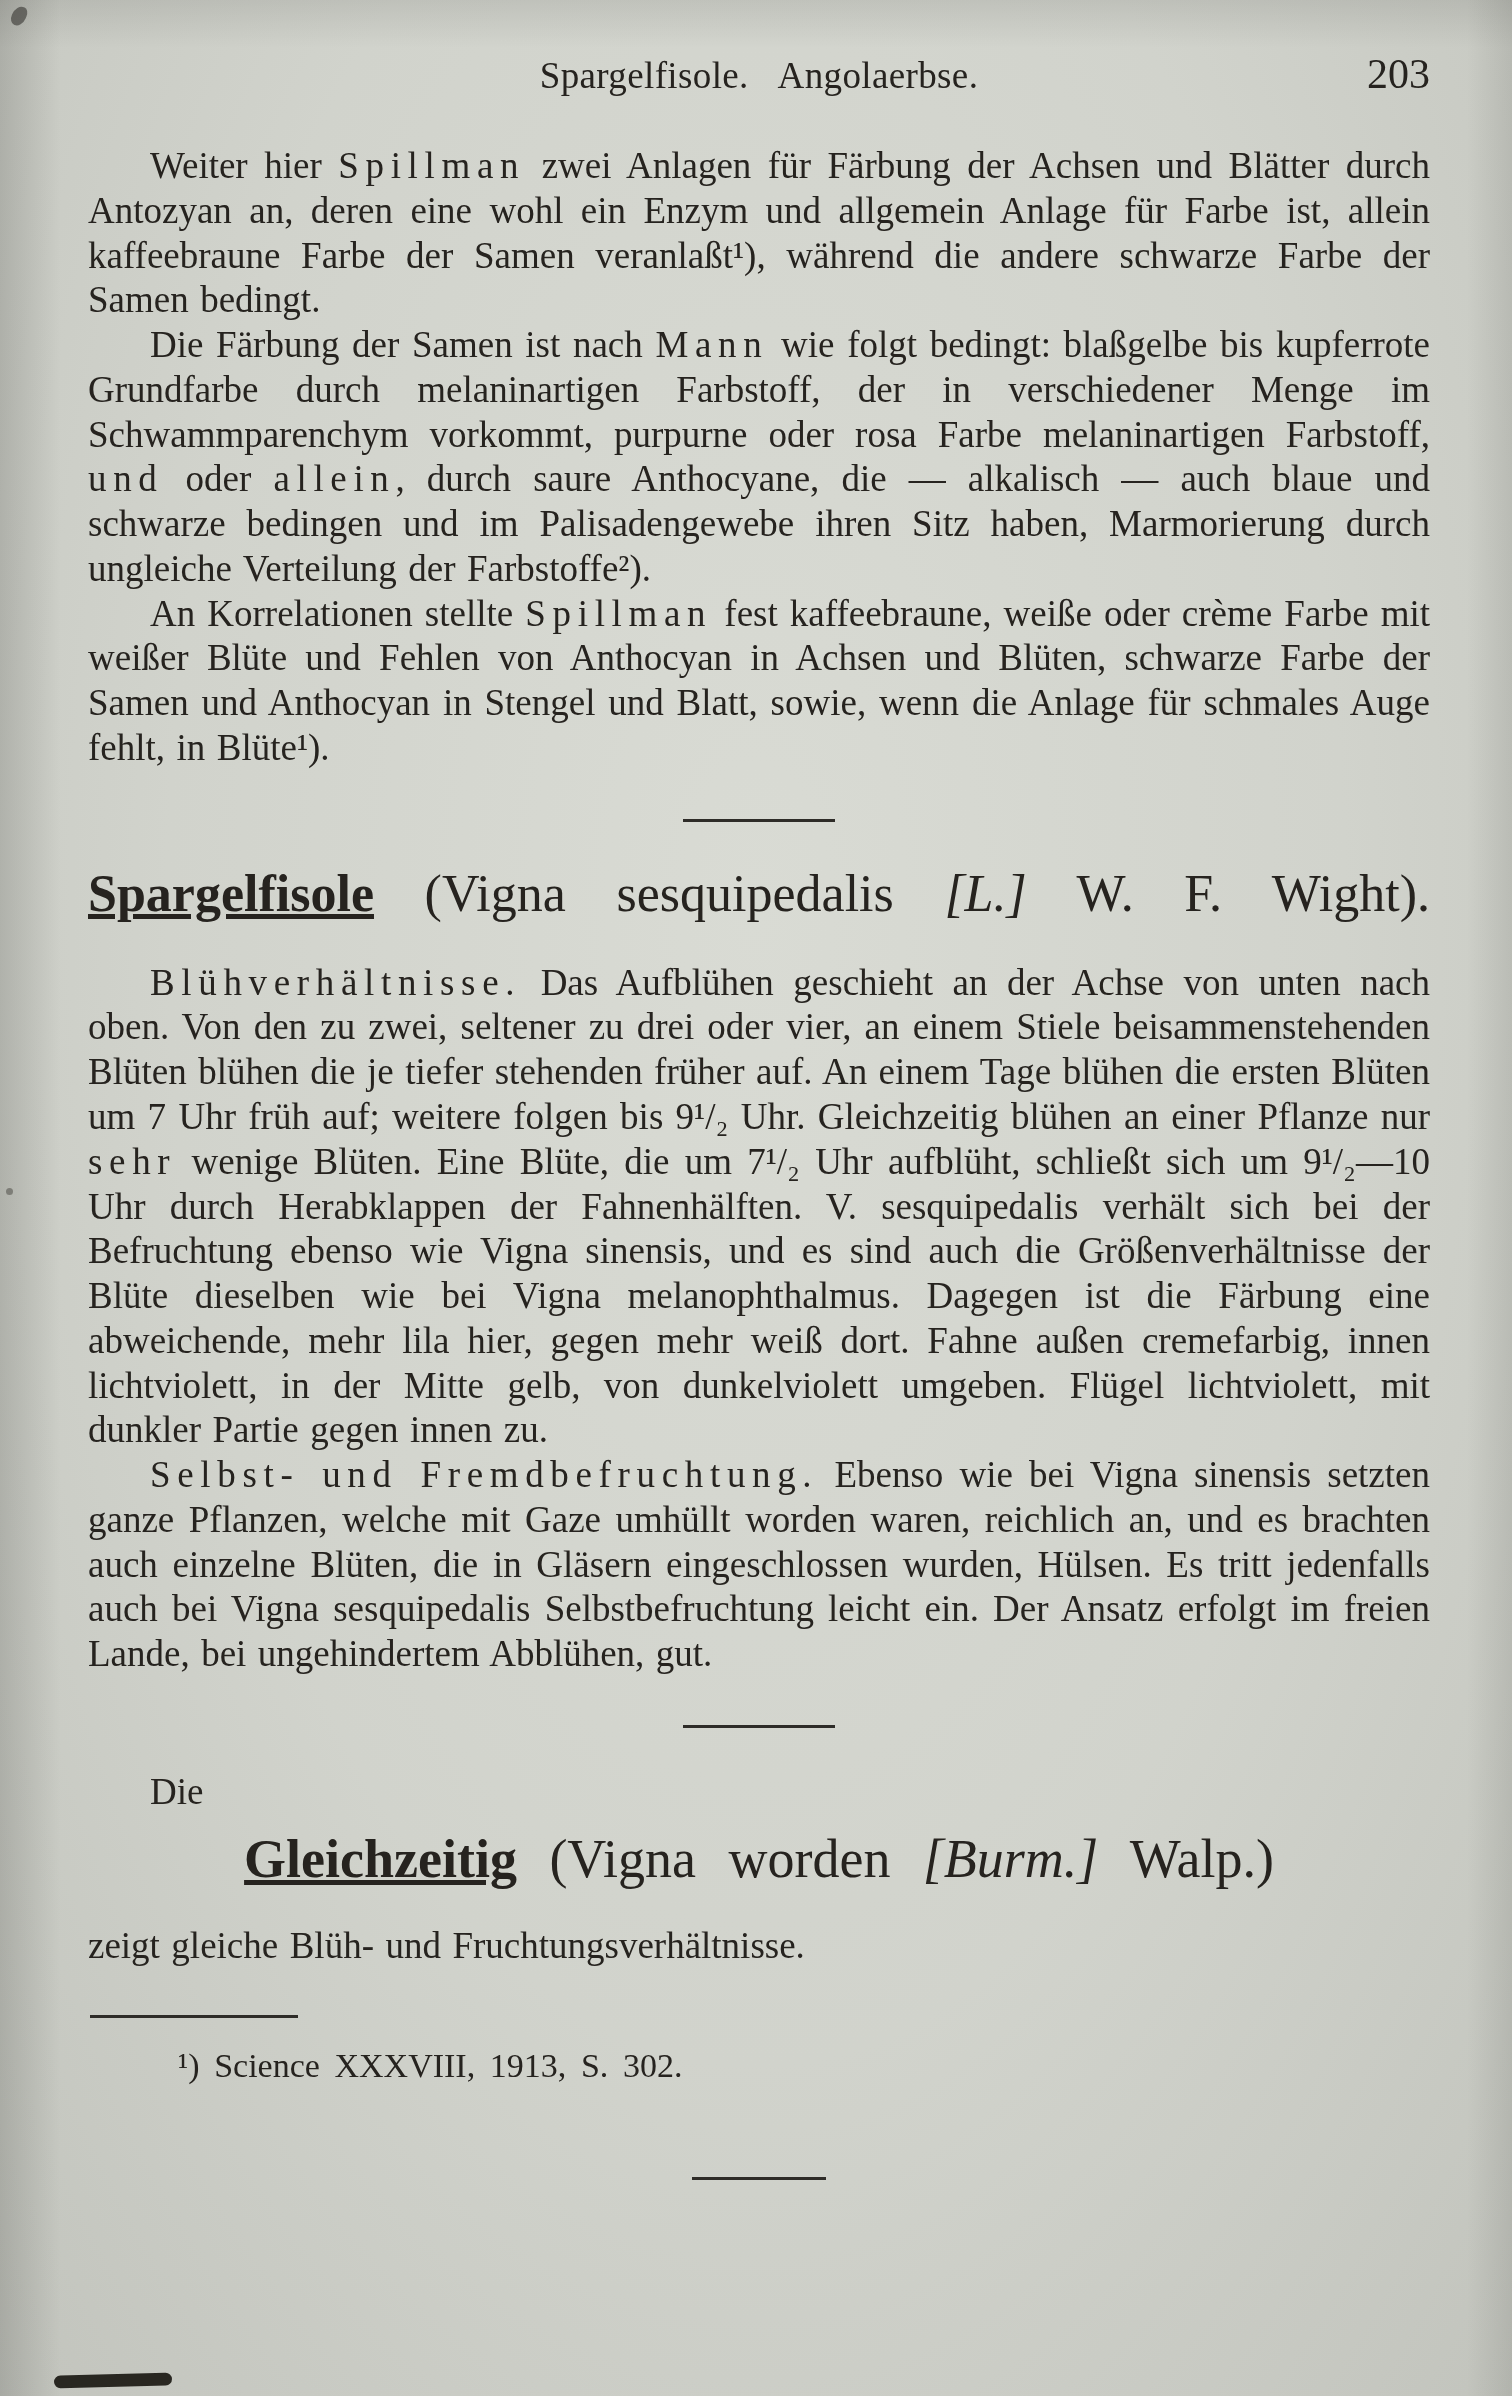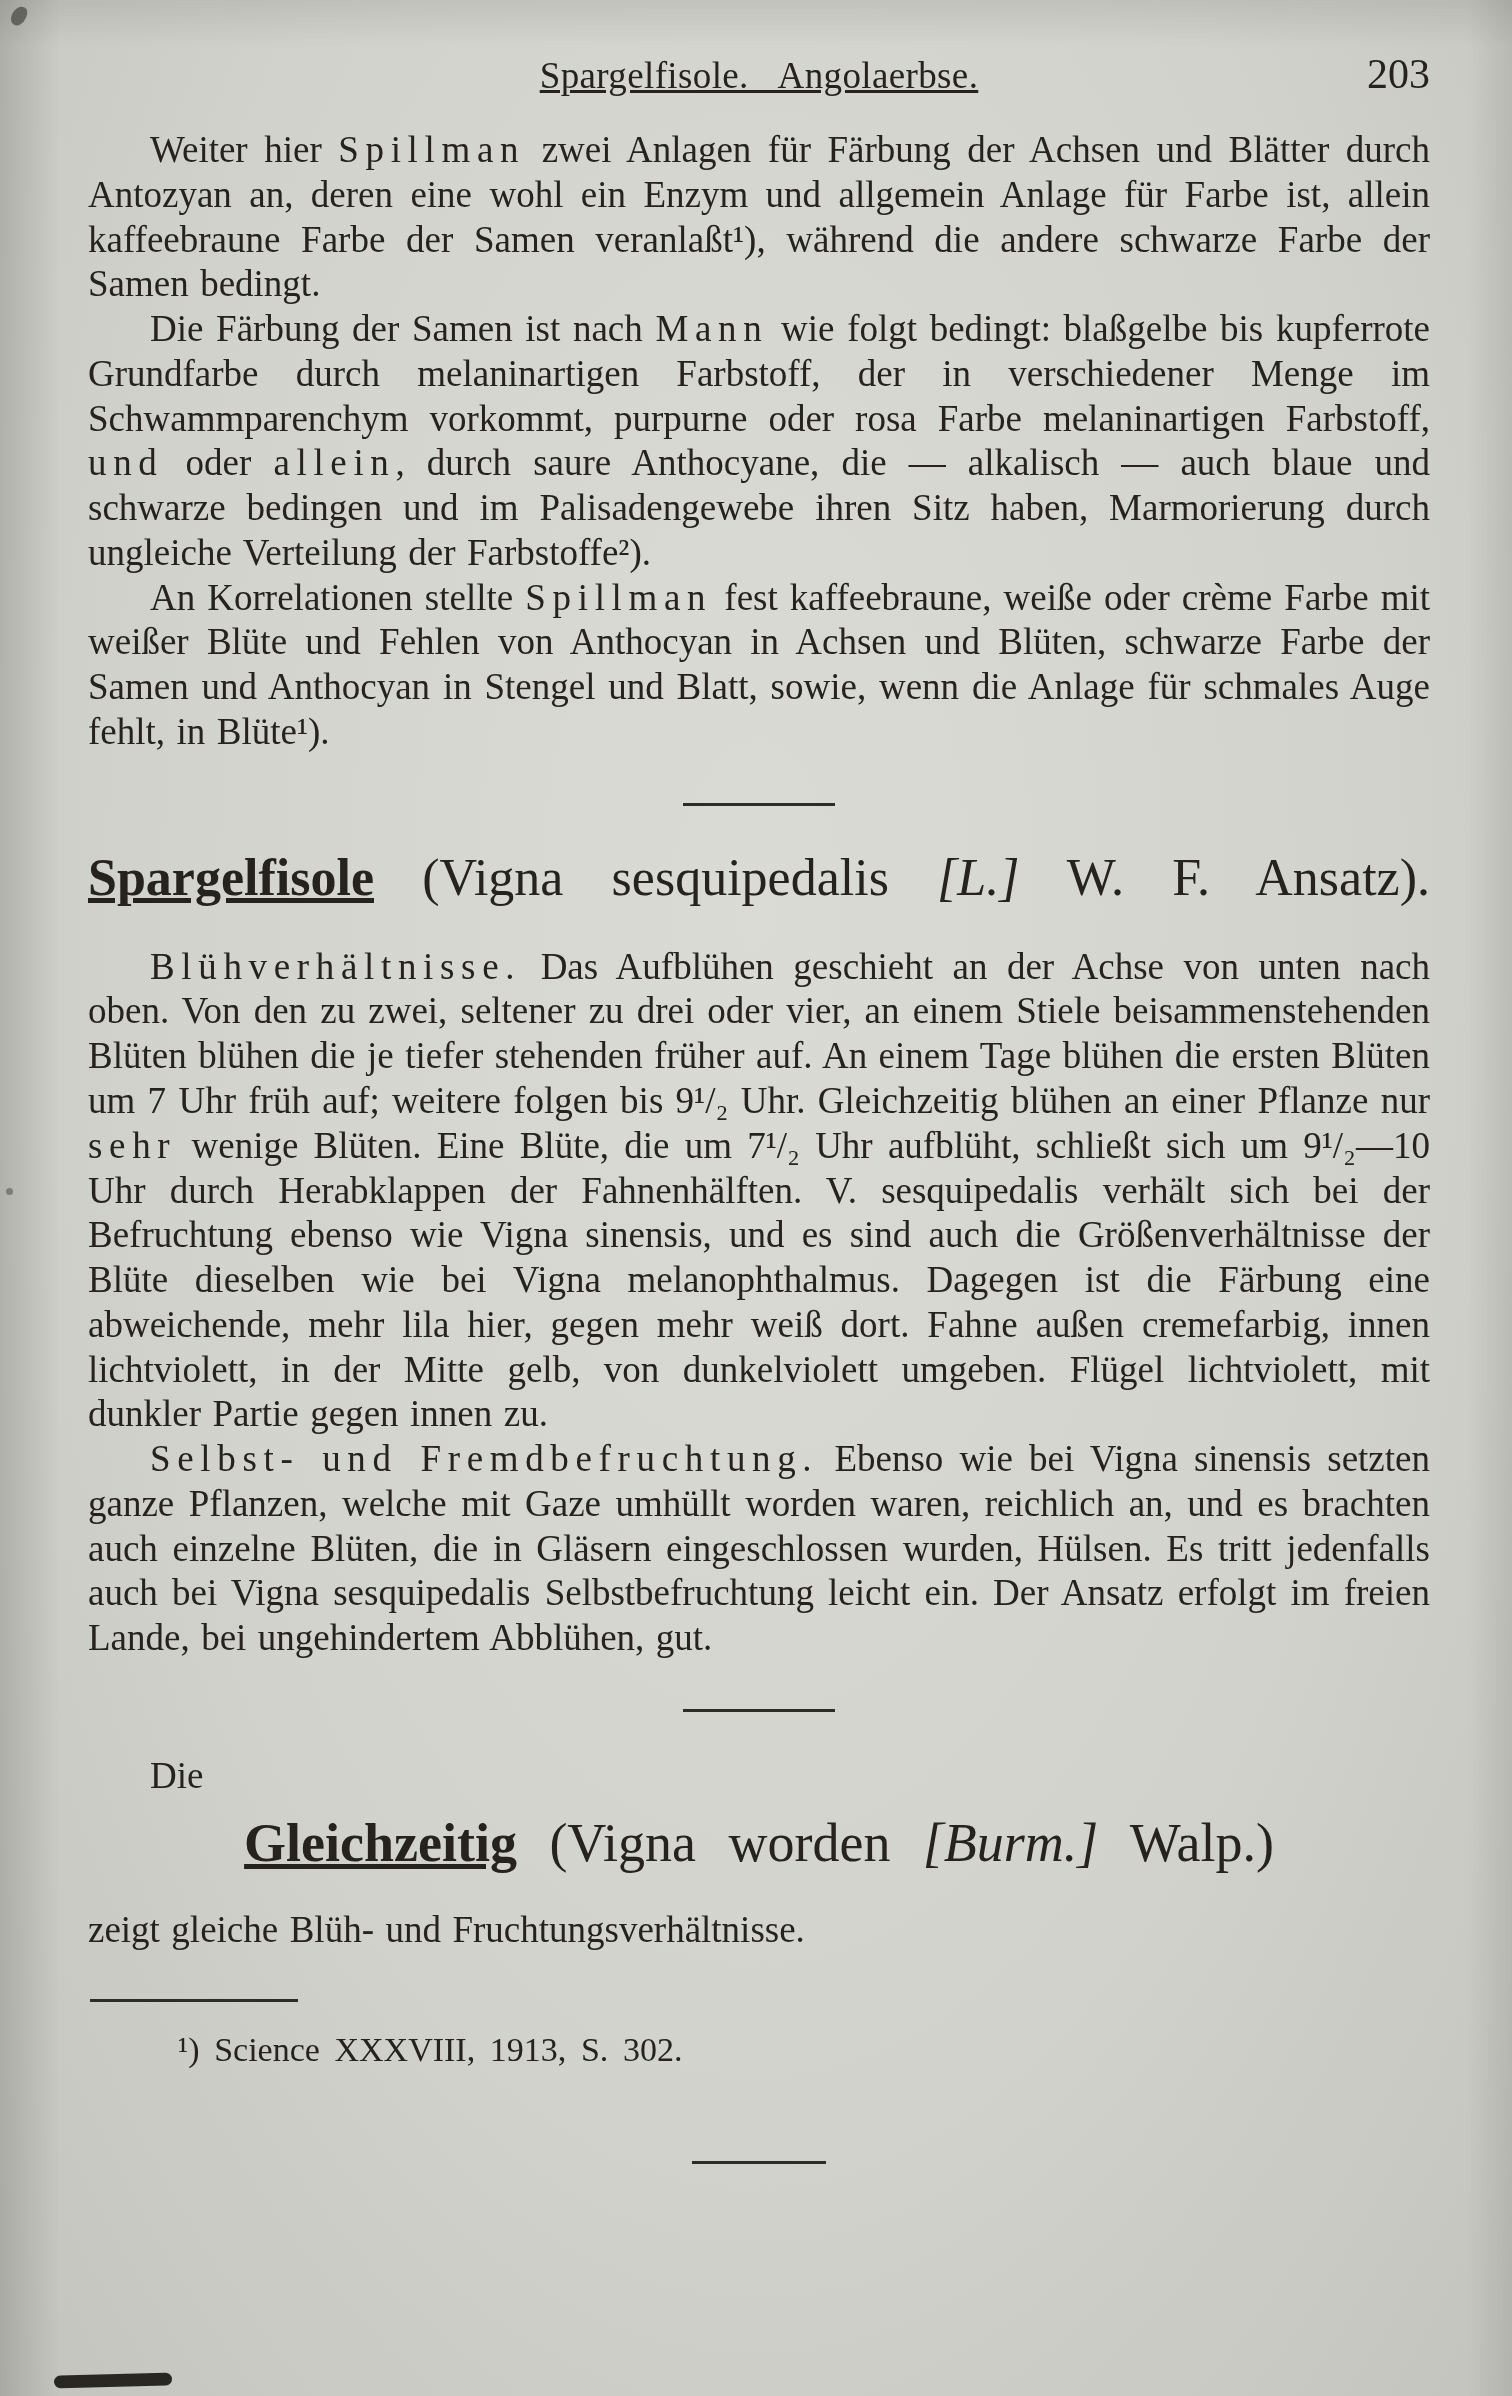--- a/index.html
+++ b/index.html
@@ -18,21 +18,21 @@
     content: "";
     position: absolute; inset: 0;
     background: linear-gradient(90deg, rgba(30,30,26,0.16) 0%, rgba(30,30,26,0) 4%),
                 linear-gradient(270deg, rgba(30,30,26,0.10) 0%, rgba(30,30,26,0) 3%),
                 linear-gradient(180deg, rgba(30,30,26,0.10) 0%, rgba(30,30,26,0) 2%);
     pointer-events: none;
   }
 
   .page { padding: 54px 82px 0 88px; position: relative; }
 
-  .running-head { position: relative; height: 50px; margin-bottom: 24px; text-decoration: underline; }
+  .running-head { position: relative; height: 50px; margin-bottom: 40px; }
   .run-title {
     display: block; text-align: center;
     font-size: 37px; letter-spacing: 0.01em;
   }
   .page-num { position: absolute; right: 0; top: -4px; font-size: 42px; }
 
   p.body {
     font-size: 37px;
     line-height: 1.21;
     text-align: justify;
@@ -107,21 +107,21 @@
 
   <section>
     <p class="body ind"><span>Weiter hier </span><span class="sperr">Spillman</span><span> zwei Anlagen für Färbung der Achsen und Blätter durch Antozyan an, deren eine wohl ein Enzym und allgemein Anlage für Farbe ist, allein kaffeebraune Farbe der Samen veranlaßt¹), während die andere schwarze Farbe der Samen bedingt.</span></p>
     <p class="body ind"><span>Die Färbung der Samen ist nach </span><span class="sperr">Mann</span><span> wie folgt bedingt: blaßgelbe bis kupferrote Grundfarbe durch melaninartigen Farbstoff, der in verschiedener Menge im Schwammparenchym vorkommt, purpurne oder rosa Farbe melaninartigen Farbstoff, </span><span class="sperr">und</span><span> oder </span><span class="sperr">allein</span><span>, durch saure Anthocyane, die — alkalisch — auch blaue und schwarze bedingen und im Palisadengewebe ihren Sitz haben, Marmorierung durch ungleiche Verteilung der Farbstoffe²).</span></p>
     <p class="body ind"><span>An Korrelationen stellte </span><span class="sperr">Spillman</span><span> fest kaffeebraune, weiße oder crème Farbe mit weißer Blüte und Fehlen von Anthocyan in Achsen und Blüten, schwarze Farbe der Samen und Anthocyan in Stengel und Blatt, sowie, wenn die Anlage für schmales Auge fehlt, in Blüte¹).</span></p>
   </section>
 
   <div class="rule center"></div>
 
   <section>
-    <h2 class="h-justify"><span class="b">Spargelfisole</span><span> (Vigna sesquipedalis </span><span class="i">[L.]</span><span> W. F. Ansatz).</span></h2>
+    <h2 class="h-justify"><span class="b">Spargelfisole</span><span> (Vigna sesquipedalis </span><span class="i">[L.]</span><span> W. F. Wight).</span></h2>
 
     <p class="body ind"><span class="sperr">Blühverhältnisse.</span><span> Das Aufblühen geschieht an der Achse von unten nach oben. Von den zu zwei, seltener zu drei oder vier, an einem Stiele beisammenstehenden Blüten blühen die je tiefer stehenden früher auf. An einem Tage blühen die ersten Blüten um 7 Uhr früh auf; weitere folgen bis 9¹/₂ Uhr. Gleichzeitig blühen an einer Pflanze nur </span><span class="sperr">sehr</span><span> wenige Blüten. Eine Blüte, die um 7¹/₂ Uhr aufblüht, schließt sich um 9¹/₂—10 Uhr durch Herabklappen der Fahnenhälften. V. sesquipedalis verhält sich bei der Befruchtung ebenso wie Vigna sinensis, und es sind auch die Größenverhältnisse der Blüte dieselben wie bei Vigna melanophthalmus. Dagegen ist die Färbung eine abweichende, mehr lila hier, gegen mehr weiß dort. Fahne außen cremefarbig, innen lichtviolett, in der Mitte gelb, von dunkelviolett umgeben. Flügel lichtviolett, mit dunkler Partie gegen innen zu.</span></p>
 
     <p class="body ind"><span class="sperr">Selbst- und Fremdbefruchtung.</span><span> Ebenso wie bei Vigna sinensis setzten ganze Pflanzen, welche mit Gaze umhüllt worden waren, reichlich an, und es brachten auch einzelne Blüten, die in Gläsern eingeschlossen wurden, Hülsen. Es tritt jedenfalls auch bei Vigna sesquipedalis Selbstbefruchtung leicht ein. Der Ansatz erfolgt im freien Lande, bei ungehindertem Abblühen, gut.</span></p>
   </section>
 
   <div class="rule center"></div>
 
   <section>
     <p class="lead">Die</p>

